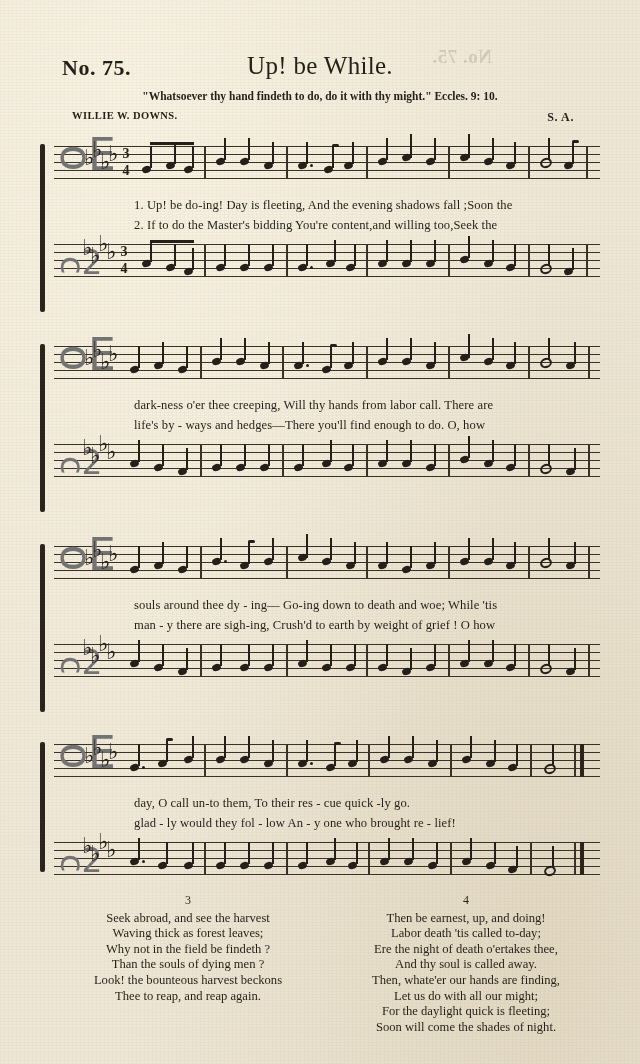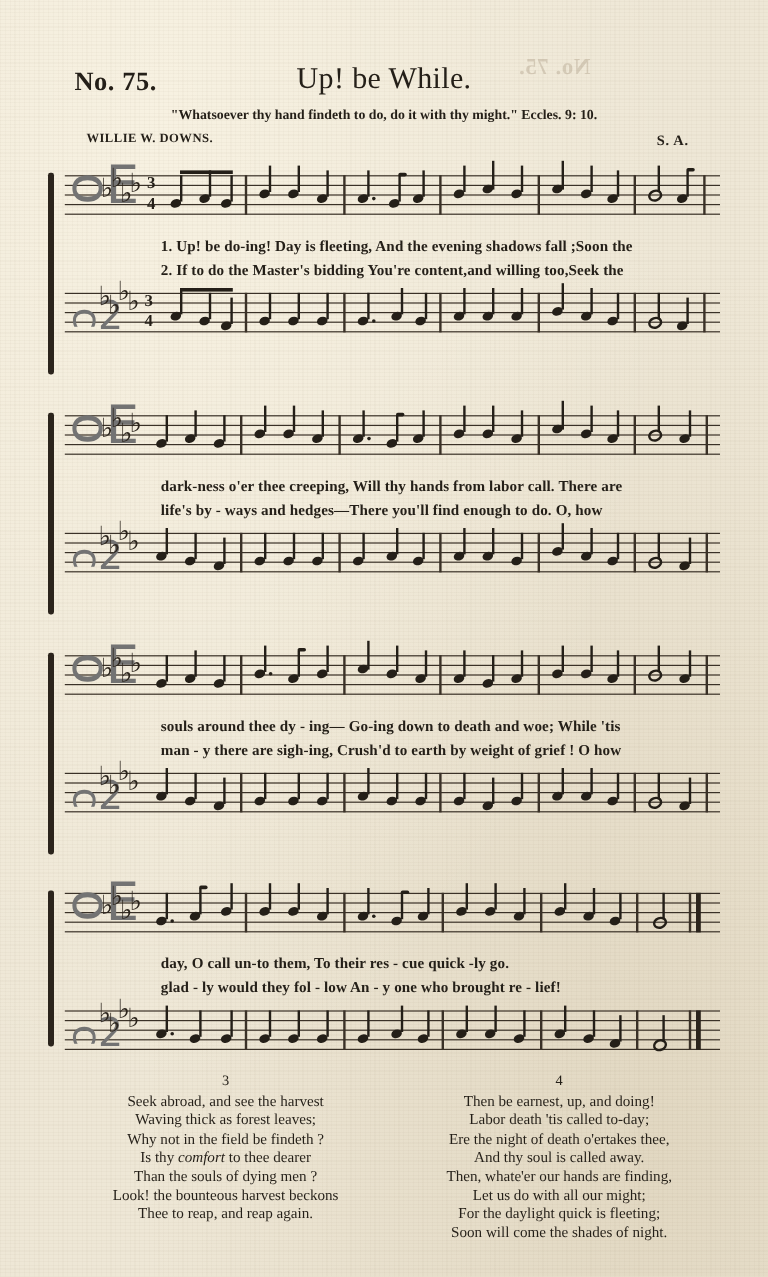--- a/index.html
+++ b/index.html
@@ -93,21 +93,20 @@
   .note.open{background:transparent;border:2px solid #241f18;width:8px;height:6px;}
   .stem{position:absolute;width:1.6px;background:#241f18;}
   .flag{position:absolute;width:7px;height:3px;background:#241f18;border-radius:2px;}
   .beam{position:absolute;height:3px;background:#241f18;}
   .dot{position:absolute;width:3px;height:3px;border-radius:50%;background:#241f18;}
 
   
   .lyric{
     position:absolute;font-size:12.6px;white-space:nowrap;
     letter-spacing:.1px;
-    font-weight:bold;
   }
 
   
   .verses{position:absolute;left:0;right:0;top:893px;}
   .vcol{position:absolute;width:280px;text-align:center;font-size:12.6px;line-height:15.6px;}
   .vcol .vnum{font-size:12px;margin-bottom:2px;}
   .pageno{
     position:absolute;left:0;right:0;bottom:8px;text-align:center;
     font-size:15px;font-weight:bold;
   }
@@ -609,21 +608,20 @@
       <div class="barthick" style="left:526px;"></div>
     </div>
   </div>
 
   <div class="verses">
     <div class="vcol" style="left:48px;top:0;">
       <div class="vnum">3</div>
       <div>Seek abroad, and see the harvest</div>
       <div>Waving thick as forest leaves;</div>
       <div>Why not in the field be findeth ?</div>
-      <div>Is thy <i>comfort</i> to thee dearer</div>
       <div>Than the souls of dying men ?</div>
       <div>Look! the bounteous harvest beckons</div>
       <div>Thee to reap, and reap again.</div>
     </div>
     <div class="vcol" style="left:326px;top:0;">
       <div class="vnum">4</div>
       <div>Then be earnest, up, and doing!</div>
       <div>Labor death 'tis called to-day;</div>
       <div>Ere the night of death o'ertakes thee,</div>
       <div>And thy soul is called away.</div>

